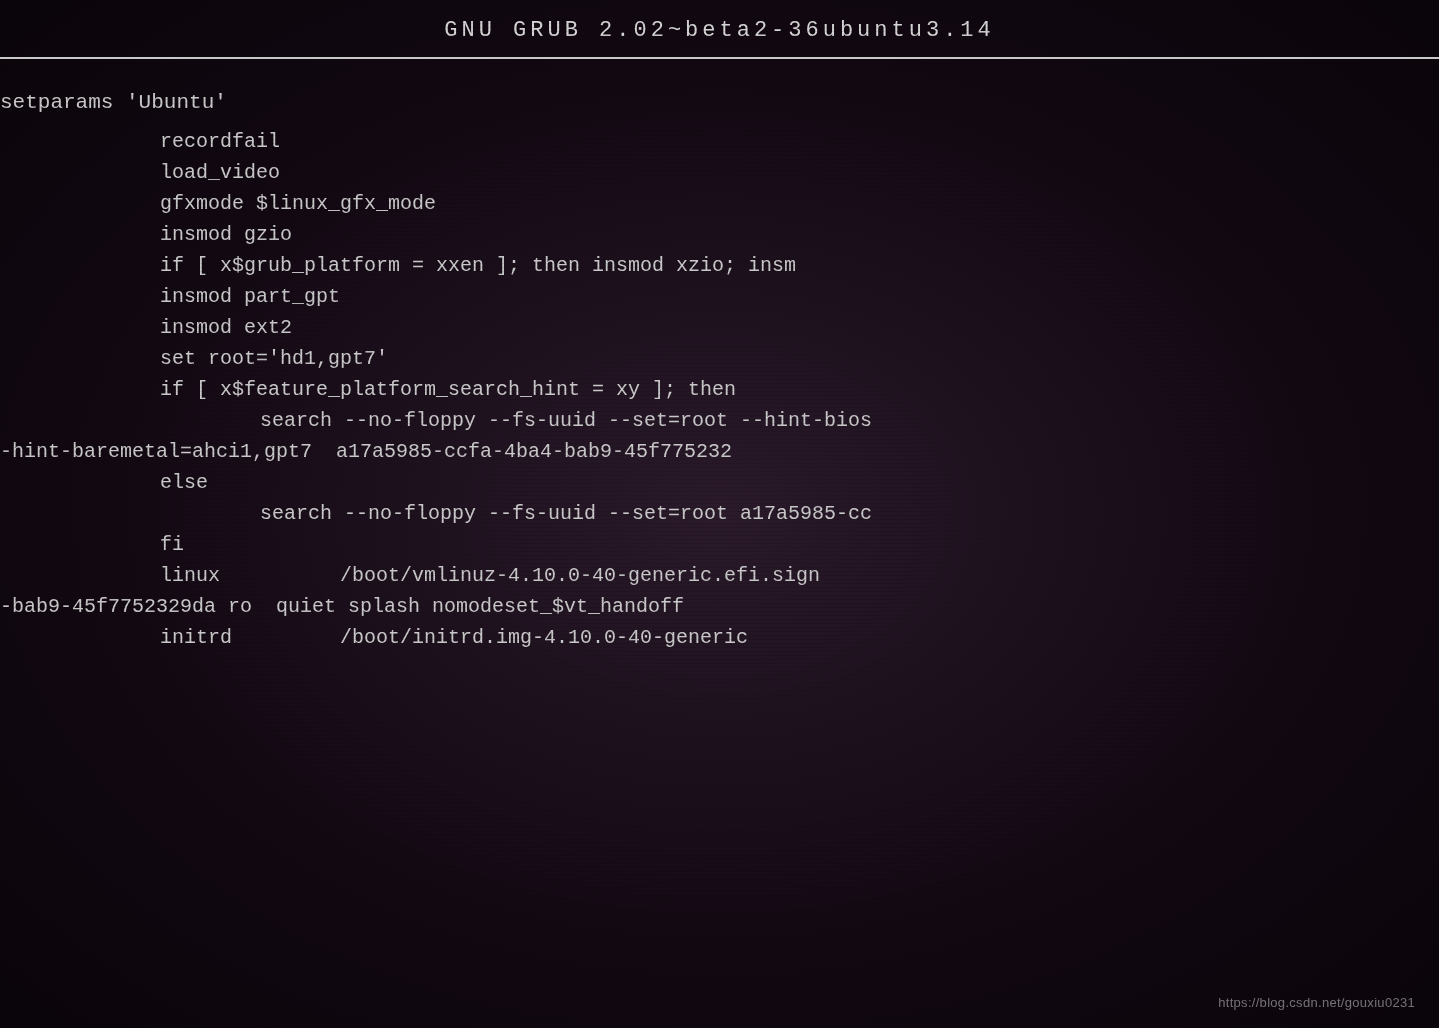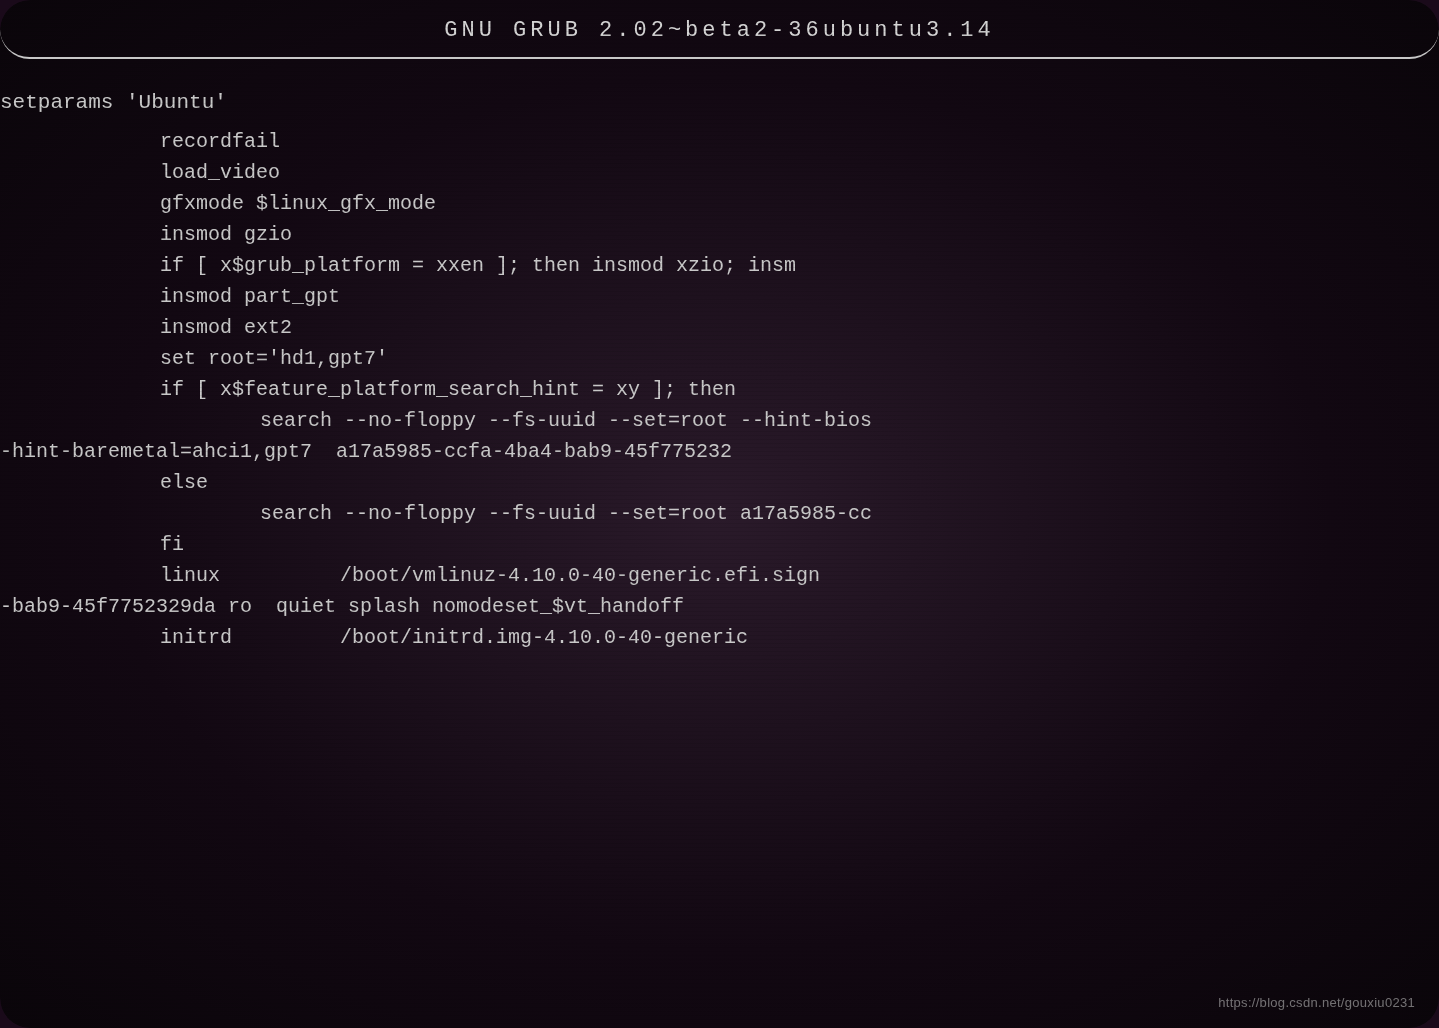--- a/index.html
+++ b/index.html
@@ -1,19 +1,18 @@
 <!DOCTYPE html>
 <html><head>
   <meta charset="utf-8">
   <style>
     * {
       margin: 0;
       padding: 0;
       box-sizing: border-box;
-      border-radius: 30px;
     }
 
     body {
       width: 1439px;
       height: 1028px;
       background-color: #1a0a1a;
       overflow: hidden;
       font-family: 'Courier New', Courier, monospace;
     }
 

